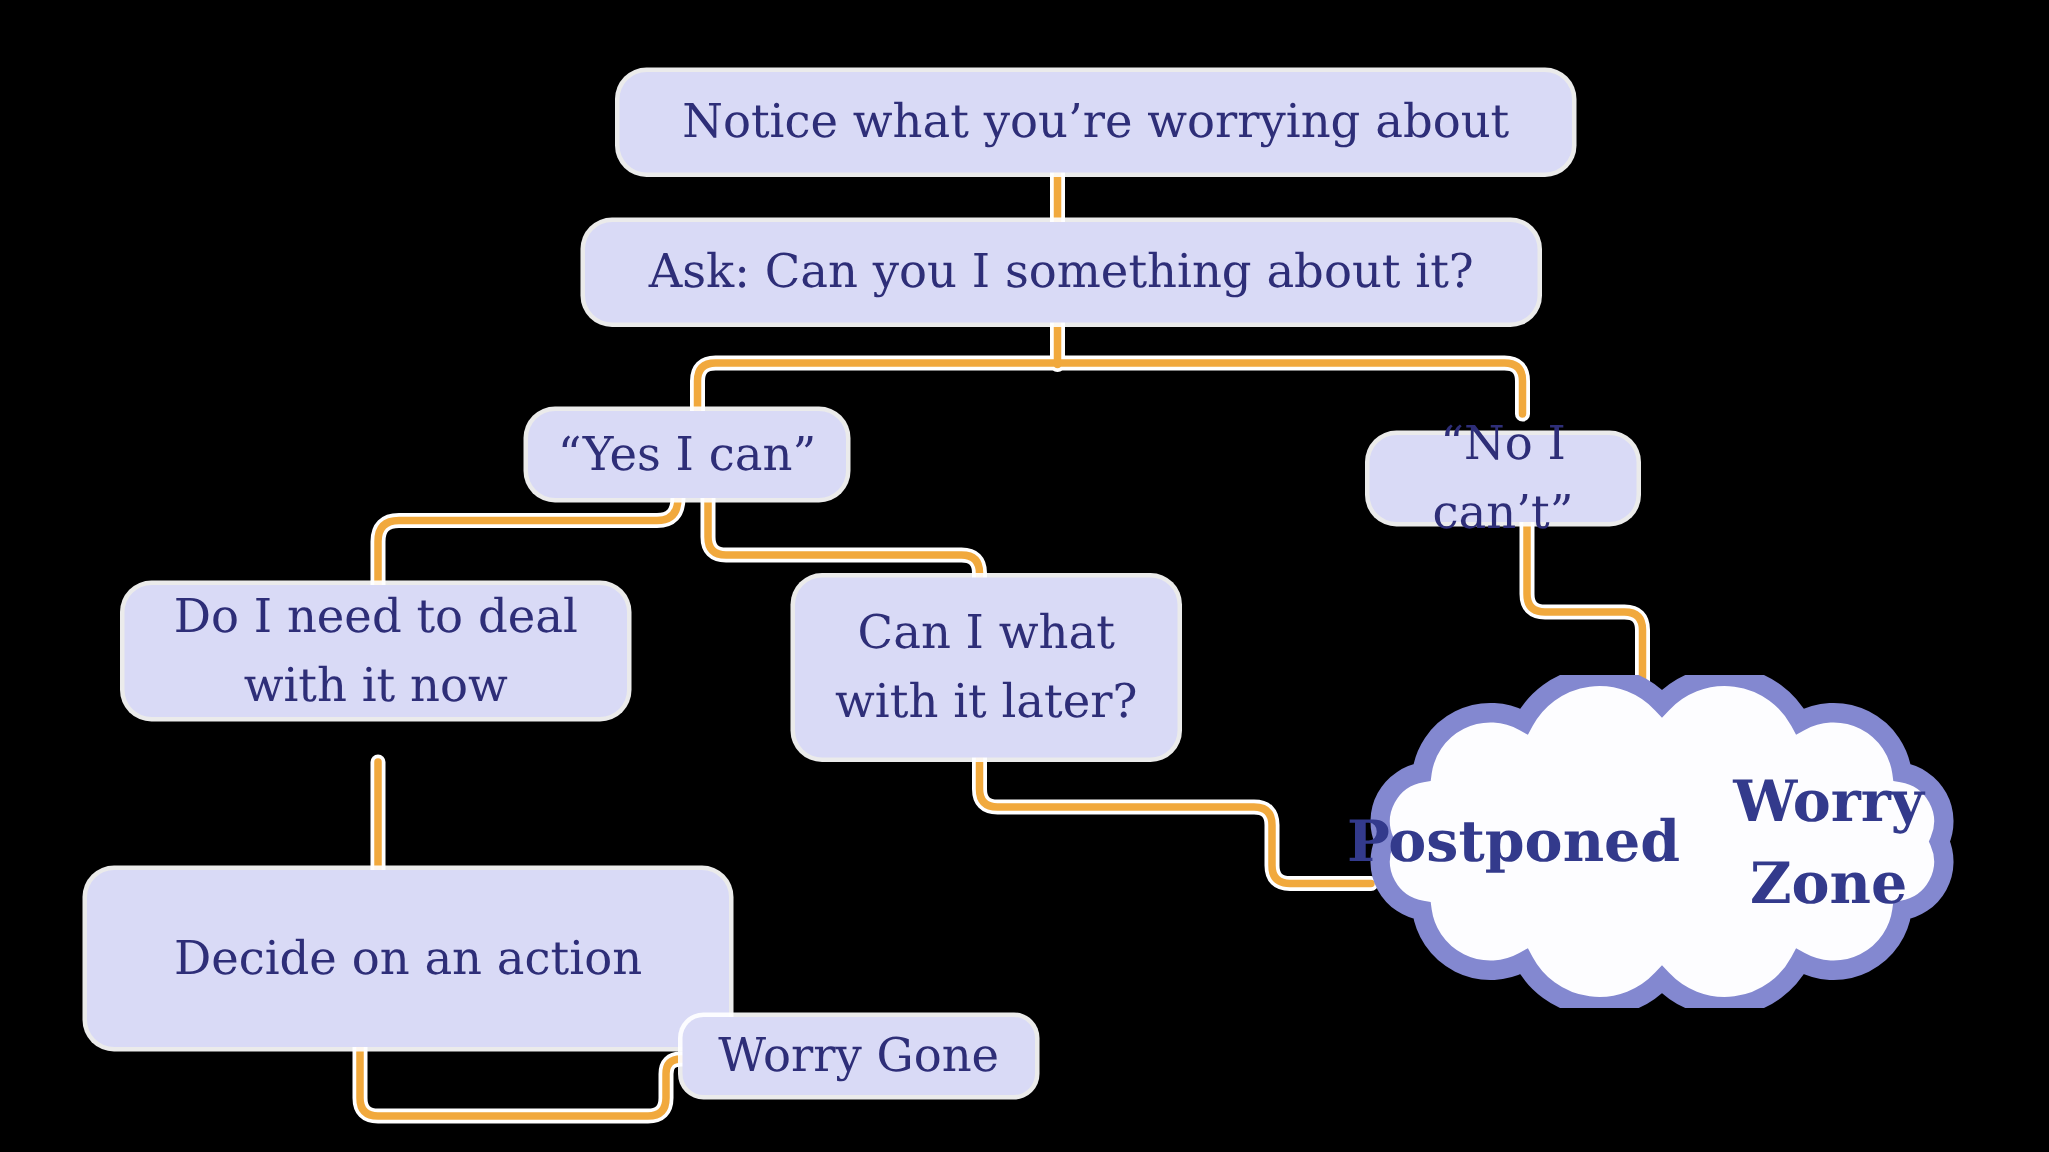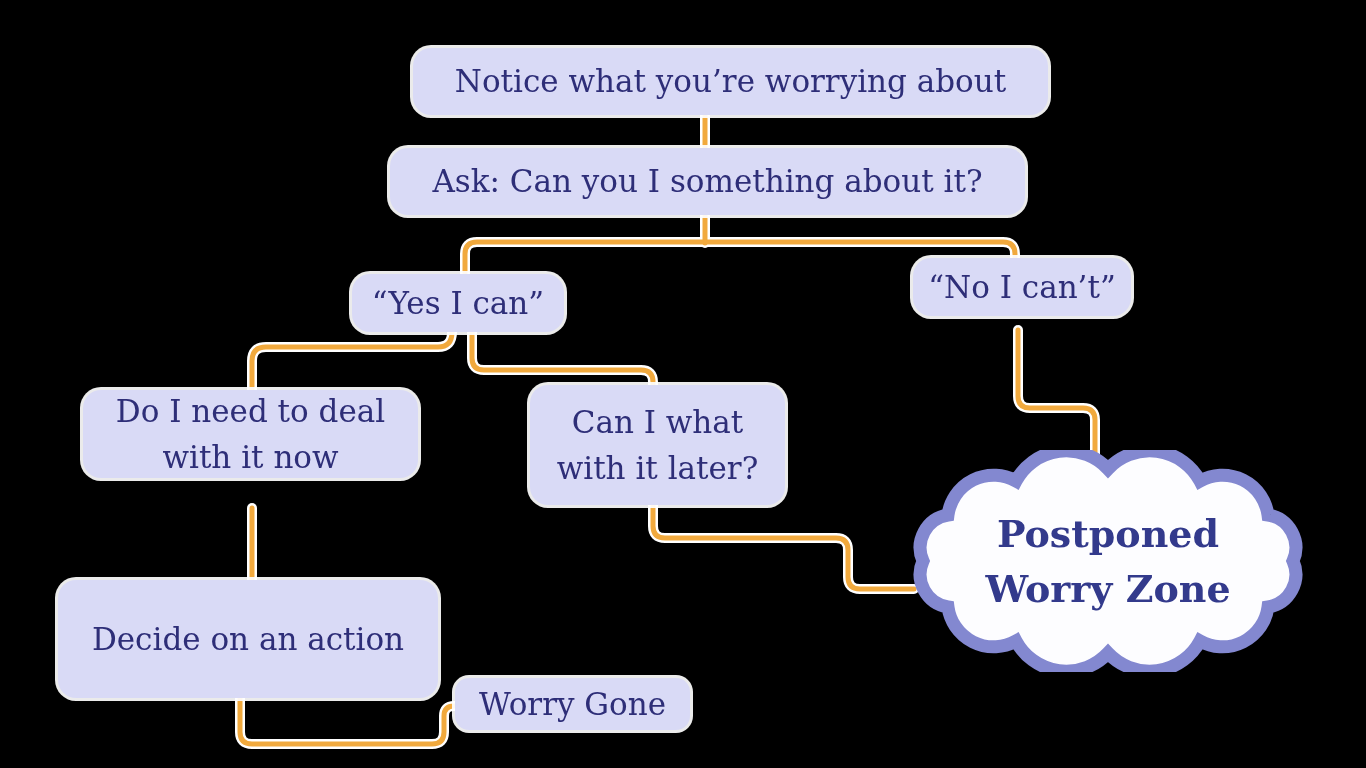--- a/index.html
+++ b/index.html
@@ -32,21 +32,21 @@
     box-shadow:0 0 0 3px rgba(255,255,255,0.92);
     z-index:2;
   }
   .node.two{flex-direction:column;}
   .node.small{font-size:31px;border-radius:14px;}
   .cloud{position:absolute;z-index:2;}
   .cloud svg{position:absolute;left:0;top:0;width:100%;height:100%;}
   .cloud-path{fill:var(--cloud-fill);stroke:var(--cloud-border);stroke-width:13;}
   .cloud-text{
     position:absolute;left:0;top:0;width:100%;height:100%;
-    display:flex;flex-direction:column;align-items:center;justify-content:center;
+    display:flex;flex-direction:row;align-items:center;justify-content:center;
     color:var(--cloud-text);font-weight:bold;font-size:38px;line-height:1.45;text-align:center;
   }
 </style>
 </head>
 <body>
 
 <div class="canvas">
 
   <svg class="wires" viewBox="0 0 1366 768">
     <defs>
@@ -89,35 +89,35 @@
   </div>
 
   <div class="node" style="left:390px;top:148px;width:635px;height:67px;">
     <span>Ask: Can you I something about it?</span>
   </div>
 
   <div class="node" style="left:352px;top:274px;width:212px;height:58px;">
     <span>“Yes I can”</span>
   </div>
 
-  <div class="node" style="left:913px;top:258px;width:218px;height:58px;">
+  <div class="node" style="left:913px;top:290px;width:178px;height:58px;">
     <span>“No I can’t”</span>
   </div>
 
   <div class="node two" style="left:83px;top:390px;width:335px;height:88px;">
     <span>Do I need to deal</span>
     <span>with it now</span>
   </div>
 
   <div class="node two" style="left:530px;top:385px;width:255px;height:120px;">
     <span>Can I what</span>
     <span>with it later?</span>
   </div>
 
-  <div class="node two" style="left:58px;top:580px;width:380px;height:118px;">
+  <div class="node two" style="left:58px;top:580px;width:428px;height:118px;">
     <span>Decide on an action</span>
   </div>
 
   <div class="node small" style="left:455px;top:678px;width:235px;height:52px;">
     <span>Worry Gone</span>
   </div>
 
   <div class="cloud" style="left:898px;top:450px;width:420px;height:222px;">
     <svg viewBox="0 0 420 220">
       <path class="cloud-path" d="M 395 110

